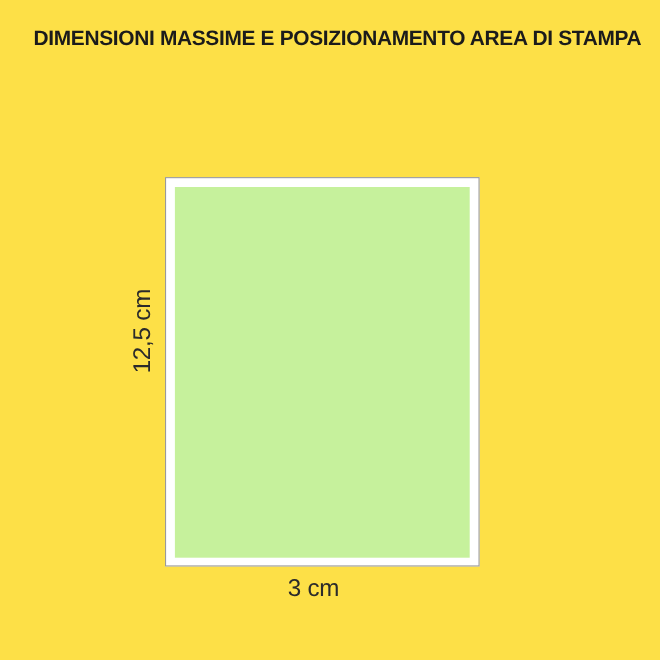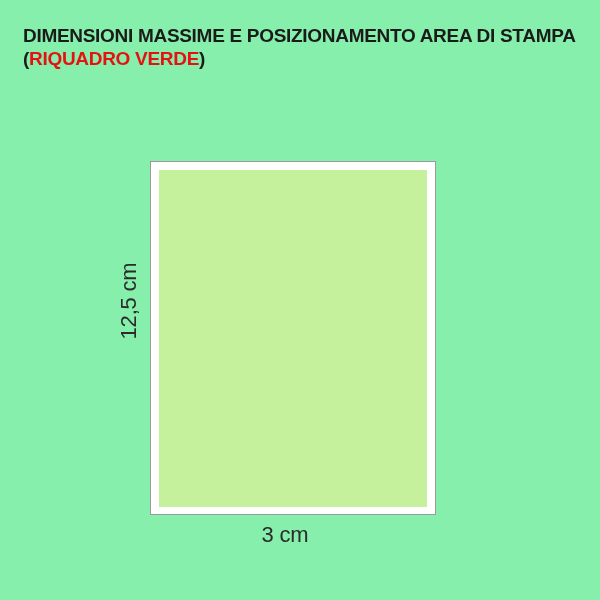--- a/index.html
+++ b/index.html
@@ -9,21 +9,22 @@
     height: 600px;
     background: #ffffff;
     font-family: "Liberation Sans", sans-serif;
     overflow: hidden;
   }
 
   .page {
     position: relative;
     width: 600px;
     height: 600px;
-    background: #86efac;
+    background: #fde047;
+    text-align: right;
   }
 
   
   .title-block {
     position: absolute;
     left: 23px;
     top: 24px;
     width: 560px;
   }
   .title-line {
@@ -84,21 +85,20 @@
     transform: translate(-50%, -50%);
   }
 </style>
 </head>
 <body>
 
 <div class="page">
 
   <div class="title-block">
     <div class="title-line">DIMENSIONI MASSIME E POSIZIONAMENTO AREA DI STAMPA</div>
-    <div class="title-line"><span>(</span><span class="title-highlight">RIQUADRO VERDE</span><span>)</span></div>
   </div>
 
   <div class="diagram">
 
     <div class="product-outline">
       <div class="print-area"></div>
     </div>
 
     <div class="dim-label dim-label-height">12,5 cm</div>
 

